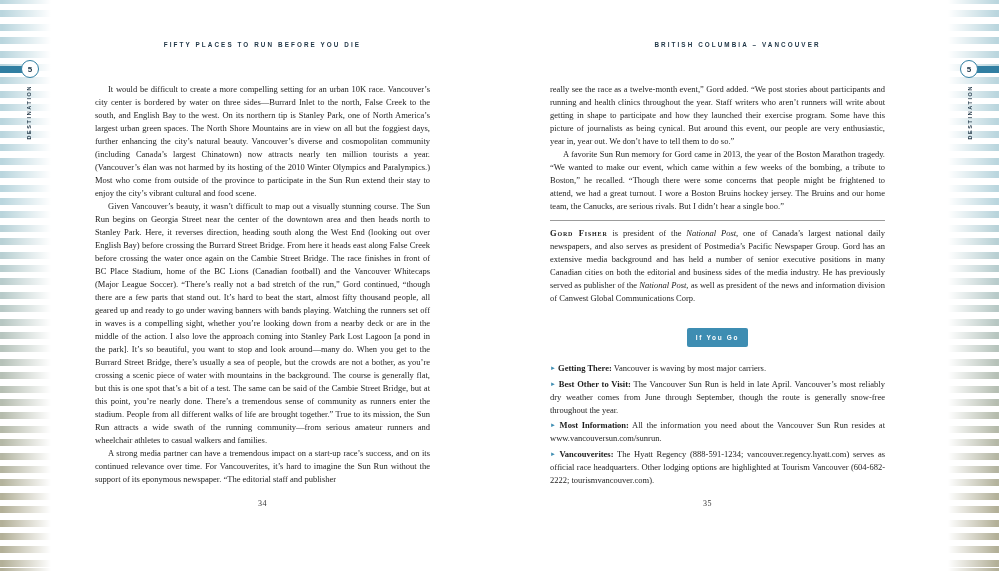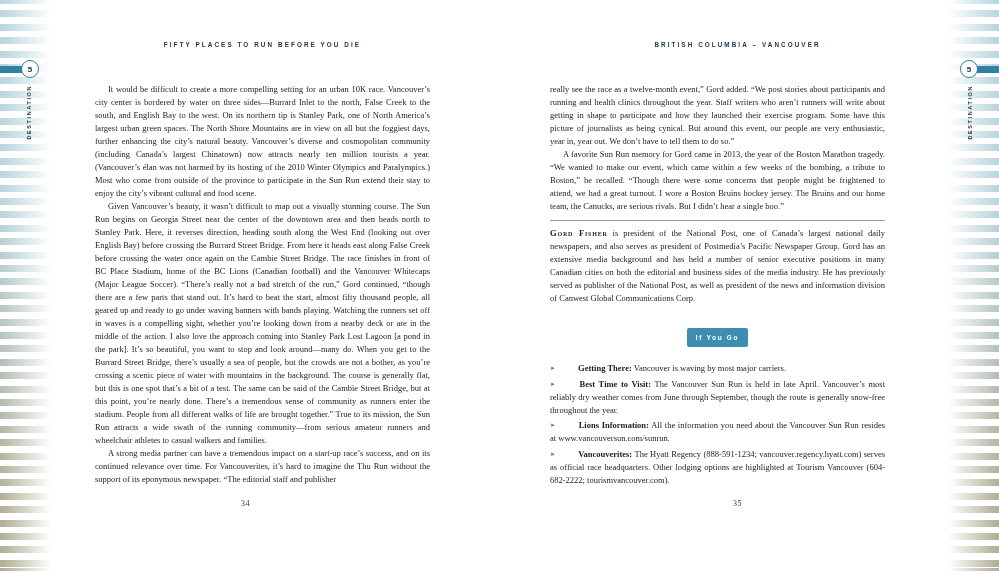--- a/index.html
+++ b/index.html
@@ -60,39 +60,39 @@
     font-size:8.5px;line-height:13px;text-align:justify;
   }
   .column.left{left:95px;}
   .column.right{left:550px;}
   .para{margin:0;}
   .para.indent{text-indent:13px;}
   
   .bio-rule{border:none;border-top:1px solid var(--rule,#9b9b9b);margin:7px 0 6px;}
   .bio{margin:0;}
   .smallcaps{font-variant:small-caps;letter-spacing:0.8px;font-weight:bold;}
-  .italic{}
+  .italic{font-style:italic;}
   
   .badge-row{text-align:center;margin-top:23px;}
   .iyg-badge{
     display:inline-block;background:var(--badge,#3e8db2);color:#fff;
     font-family:"Liberation Sans",sans-serif;font-weight:700;font-size:6.5px;
     letter-spacing:1.7px;padding:3px 9px;border-radius:2px;
   }
   .iyg-list{margin-top:15px;}
   .iyg-item{margin:0 0 2.5px;}
   .iyg-item .arrow{color:var(--badge,#3e8db2);font-size:6px;vertical-align:1px;}
-  .iyg-item b{font-weight:700;margin-left:20px;}
+  .iyg-item b{font-weight:700;}
   
   .pagenum{
     position:absolute;top:499px;width:335px;text-align:center;z-index:4;
     font-size:8px;letter-spacing:0.5px;color:var(--page-number-ink,#333);
   }
-  .pagenum.left{left:78px;}
-  .pagenum.right{left:570px;}
+  .pagenum.left{left:95px;}
+  .pagenum.right{left:540px;}
 </style>
 </head>
 <body>
 
 <div class="stripes left">
   <div class="layer blue"></div>
   <div class="layer olive"></div>
   <div class="fade"></div>
 </div>
 <div class="stripes right">
@@ -112,35 +112,35 @@
   <span>5</span>
 </div>
 <div class="dest-label right">DESTINATION</div>
 
 <div class="runhead left">FIFTY PLACES TO RUN BEFORE YOU DIE</div>
 <div class="runhead right">BRITISH COLUMBIA – VANCOUVER</div>
 
 <div class="column left">
     <p class="para indent">It would be difficult to create a more compelling setting for an urban 10K race. Vancouver’s city center is bordered by water on three sides—Burrard Inlet to the north, False Creek to the south, and English Bay to the west. On its northern tip is Stanley Park, one of North America’s largest urban green spaces. The North Shore Mountains are in view on all but the foggiest days, further enhancing the city’s natural beauty. Vancouver’s diverse and cosmopolitan community (including Canada’s largest Chinatown) now attracts nearly ten million tourists a year. (Vancouver’s élan was not harmed by its hosting of the 2010 Winter Olympics and Paralympics.) Most who come from outside of the province to participate in the Sun Run extend their stay to enjoy the city’s vibrant cultural and food scene.</p>
     <p class="para indent">Given Vancouver’s beauty, it wasn’t difficult to map out a visually stunning course. The Sun Run begins on Georgia Street near the center of the downtown area and then heads north to Stanley Park. Here, it reverses direction, heading south along the West End (looking out over English Bay) before crossing the Burrard Street Bridge. From here it heads east along False Creek before crossing the water once again on the Cambie Street Bridge. The race finishes in front of BC Place Stadium, home of the BC Lions (Canadian football) and the Vancouver Whitecaps (Major League Soccer). “There’s really not a bad stretch of the run,” Gord continued, “though there are a few parts that stand out. It’s hard to beat the start, almost fifty thousand people, all geared up and ready to go under waving banners with bands playing. Watching the runners set off in waves is a compelling sight, whether you’re looking down from a nearby deck or are in the middle of the action. I also love the approach coming into Stanley Park Lost Lagoon [a pond in the park]. It’s so beautiful, you want to stop and look around—many do. When you get to the Burrard Street Bridge, there’s usually a sea of people, but the crowds are not a bother, as you’re crossing a scenic piece of water with mountains in the background. The course is generally flat, but this is one spot that’s a bit of a test. The same can be said of the Cambie Street Bridge, but at this point, you’re nearly done. There’s a tremendous sense of community as runners enter the stadium. People from all different walks of life are brought together.” True to its mission, the Sun Run attracts a wide swath of the running community—from serious amateur runners and wheelchair athletes to casual walkers and families.</p>
-    <p class="para indent">A strong media partner can have a tremendous impact on a start-up race’s success, and on its continued relevance over time. For Vancouverites, it’s hard to imagine the Thu Run without the support of its eponymous newspaper. “The editorial staff and publisher</p>
+    <p class="para indent">A strong media partner can have a tremendous impact on a start-up race’s success, and on its continued relevance over time. For Vancouverites, it’s hard to imagine the Sun Run without the support of its eponymous newspaper. “The editorial staff and publisher</p>
   </div>
 
 <div class="column right">
   <div>
       <p class="para">really see the race as a twelve-month event,” Gord added. “We post stories about participants and running and health clinics throughout the year. Staff writers who aren’t runners will write about getting in shape to participate and how they launched their exercise program. Some have this picture of journalists as being cynical. But around this event, our people are very enthusiastic, year in, year out. We don’t have to tell them to do so.”</p>
       <p class="para indent">A favorite Sun Run memory for Gord came in 2013, the year of the Boston Marathon tragedy. “We wanted to make our event, which came within a few weeks of the bombing, a tribute to Boston,” he recalled. “Though there were some concerns that people might be frightened to attend, we had a great turnout. I wore a Boston Bruins hockey jersey. The Bruins and our home team, the Canucks, are serious rivals. But I didn’t hear a single boo.”</p>
     </div>
   <hr class="bio-rule">
   <p class="bio"><span class="smallcaps">Gord Fisher</span><span class="plain"> is president of the </span><span class="italic">National Post</span><span class="plain">, one of Canada’s largest national daily newspapers, and also serves as president of Postmedia’s Pacific Newspaper Group. Gord has an extensive media background and has held a number of senior executive positions in many Canadian cities on both the editorial and business sides of the media industry. He has previously served as publisher of the </span><span class="italic">National Post</span><span class="plain">, as well as president of the news and information division of Canwest Global Communications Corp.</span></p>
   <div class="badge-row">
     <span class="iyg-badge">If You Go</span>
   </div>
   <div class="iyg-list">
       <p class="iyg-item"><span class="arrow">►</span><b> Getting There:</b><span> Vancouver is waving by most major carriers.</span></p>
-      <p class="iyg-item"><span class="arrow">►</span><b> Best Time to Visit:</b><span> The Vancouver Sun Run is held in late April. Vancouver’s most reliably dry weather comes from June through September, though the route is generally snow-free throughout the year.</span></p>
-      <p class="iyg-item"><span class="arrow">►</span><b> Lions Information:</b><span> All the information you need about the Vancouver Sun Run resides at www.vancouversun.com/sunrun.</span></p>
+      <p class="iyg-item"><span class="arrow">►</span><b> Best Other to Visit:</b><span> The Vancouver Sun Run is held in late April. Vancouver’s most reliably dry weather comes from June through September, though the route is generally snow-free throughout the year.</span></p>
+      <p class="iyg-item"><span class="arrow">►</span><b> Most Information:</b><span> All the information you need about the Vancouver Sun Run resides at www.vancouversun.com/sunrun.</span></p>
       <p class="iyg-item"><span class="arrow">►</span><b> Vancouverites:</b><span> The Hyatt Regency (888-591-1234; vancouver.regency.hyatt.com) serves as official race headquarters. Other lodging options are highlighted at Tourism Vancouver (604-682-2222; tourismvancouver.com).</span></p>
     </div>
 </div>
 
 <div class="pagenum left">34</div>
 <div class="pagenum right">35</div>
 
 </body></html>

